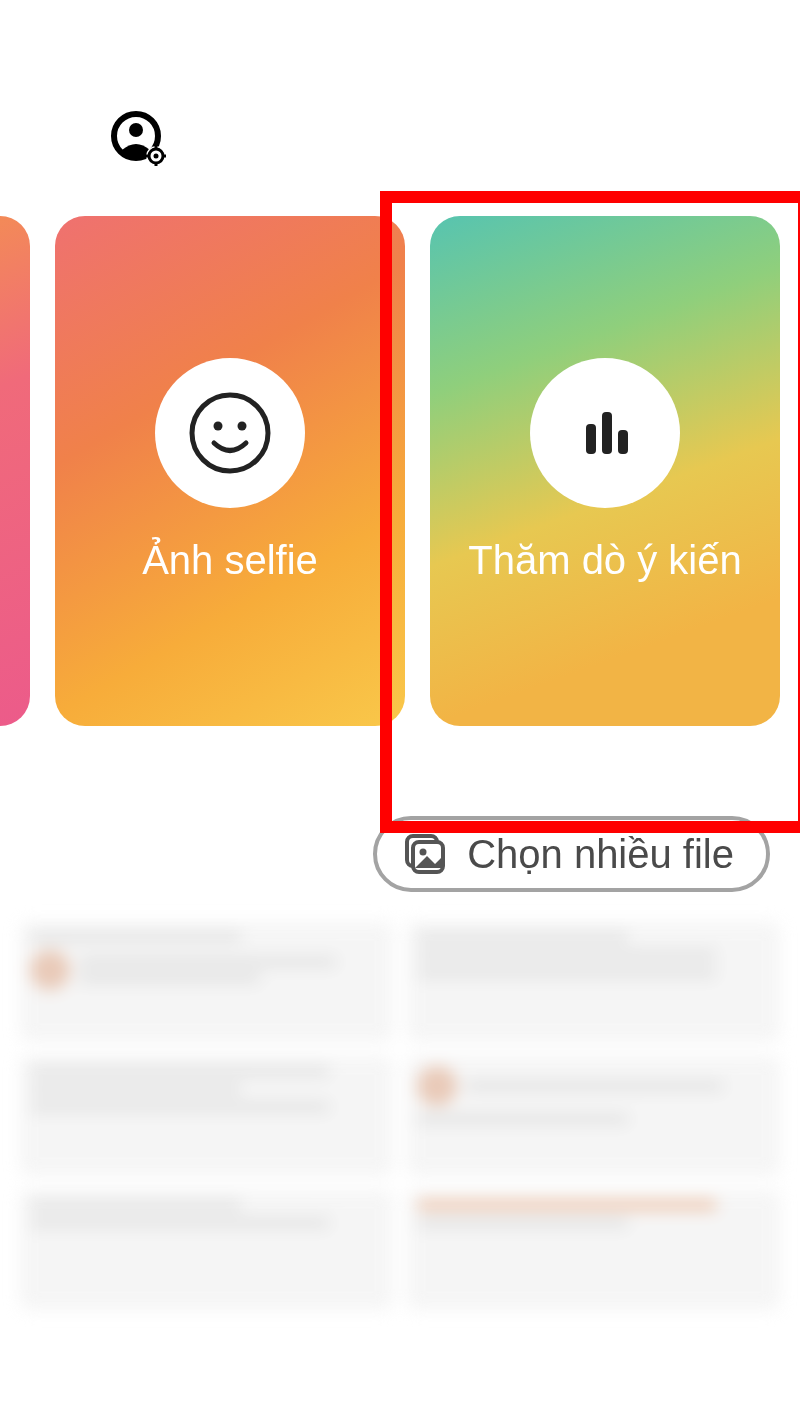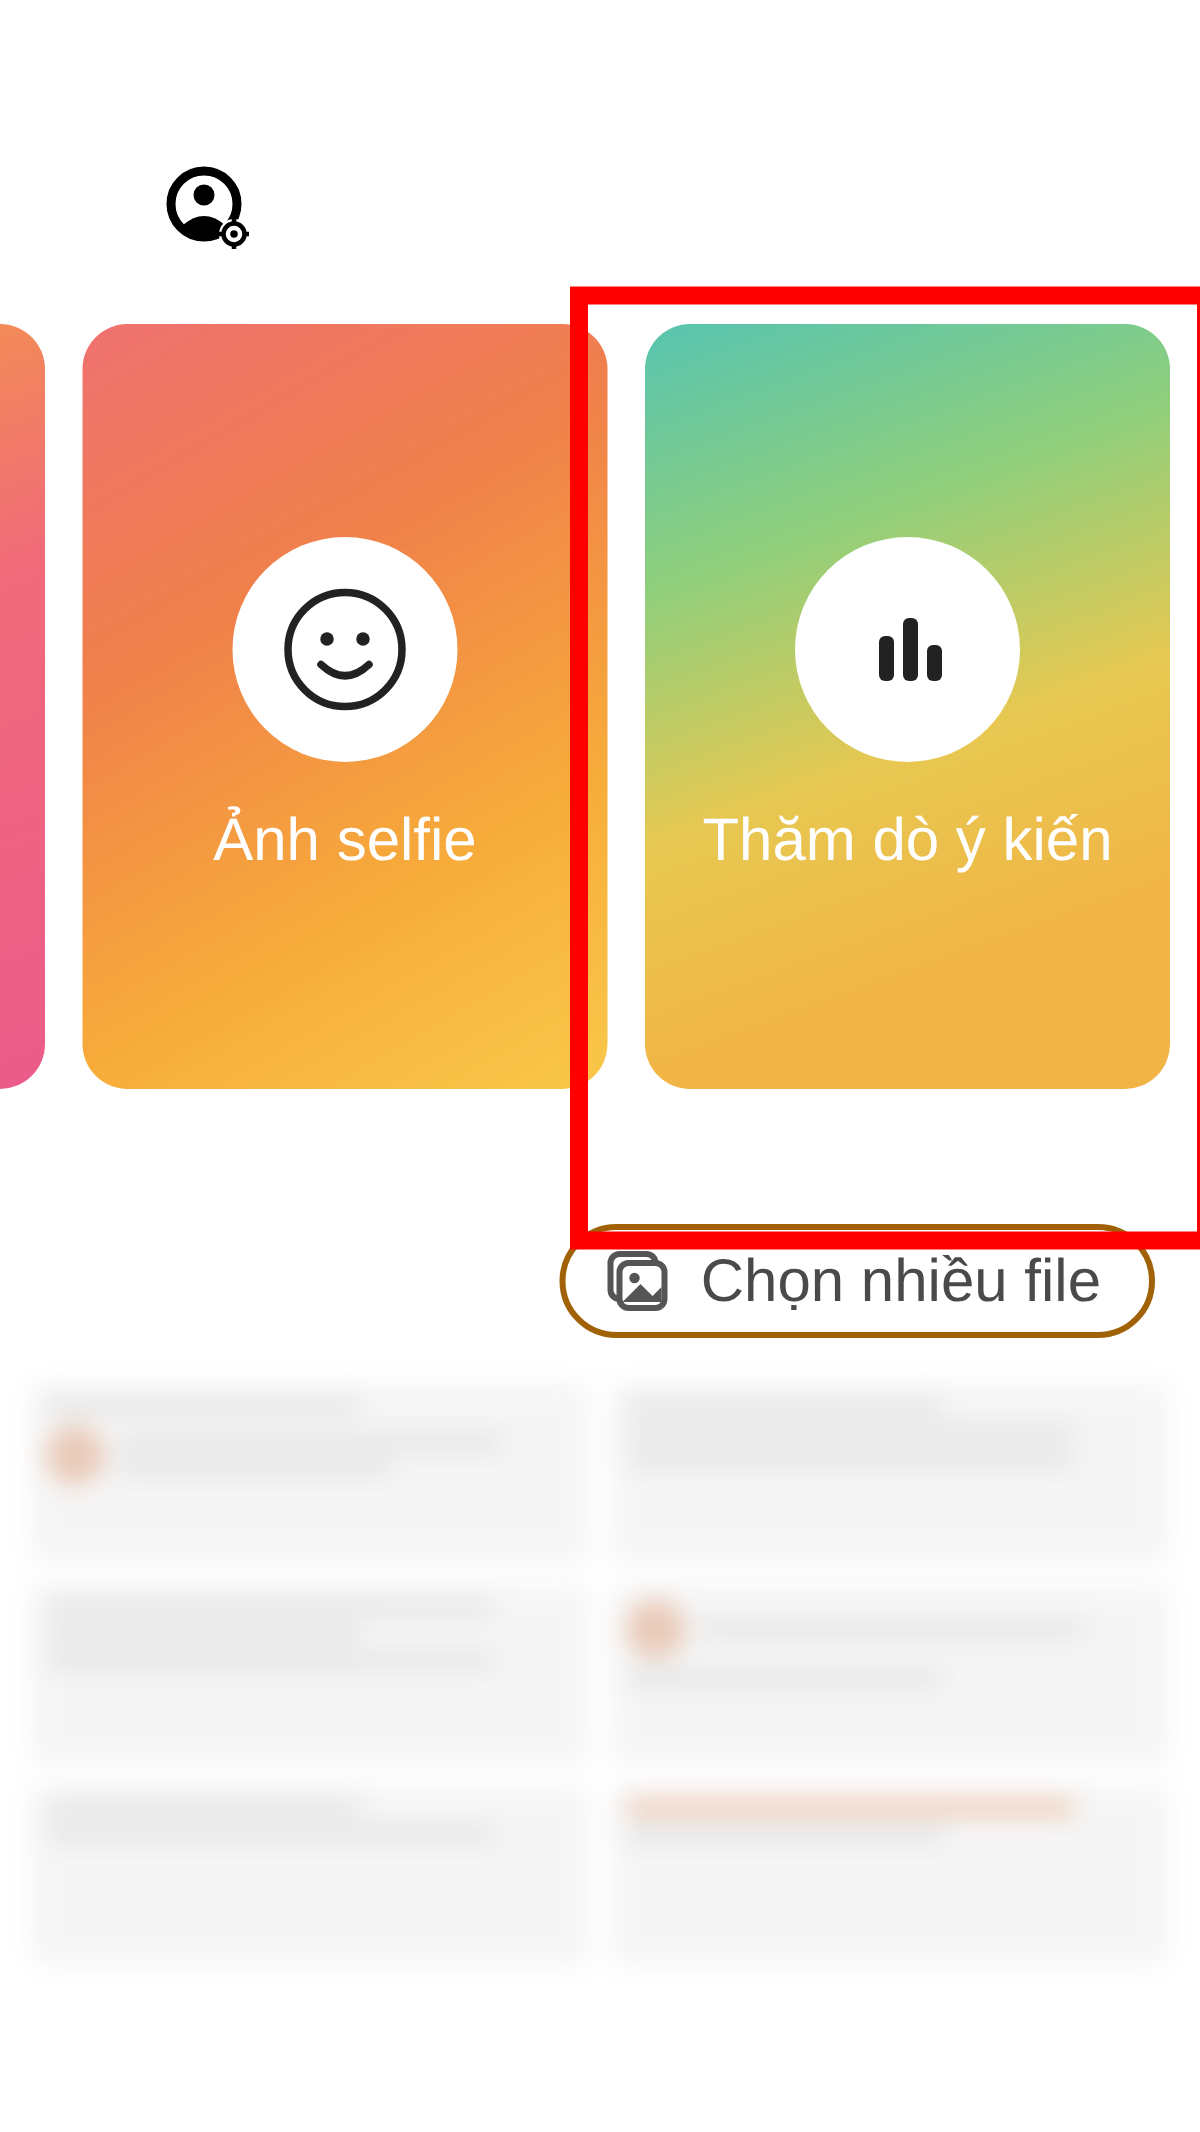--- a/index.html
+++ b/index.html
@@ -14,21 +14,21 @@
   .card-icon { width: 150px; height: 150px; border-radius: 50%; background: #fff; display:flex; align-items:center; justify-content:center; margin-bottom: 28px; }
   .card-label { color: #fff; font-size: 40px; font-weight: 500; text-align:center; padding: 0 20px; line-height: 1.2; }
 
   .card-partial { left: -320px; background: linear-gradient(160deg, #f5a040 0%, #f06a7a 45%, #ec5b8a 100%); }
   .card-selfie { left: 55px; background: linear-gradient(150deg, #ef7170 0%, #f0814a 35%, #f7ac3a 70%, #f9c84a 100%); }
   .card-poll   { left: 430px; background: linear-gradient(160deg, #57c4b0 0%, #8fcf7c 28%, #e7c851 55%, #f2b445 80%, #f2b445 100%); }
 
   .highlight-box { position:absolute; left:380px; top:191px; width:430px; height:642px; border: 12px solid #ff0000; pointer-events:none; }
 
   .select-bar-wrap { display:flex; justify-content:flex-end; padding: 60px 30px 20px 0; }
-  .select-bar { display:flex; align-items:center; gap:18px; border: 4px solid #a16207; border-radius: 50px; padding: 10px 32px 10px 24px; }
+  .select-bar { display:flex; align-items:center; gap:18px; border: 4px solid #a3a3a3; border-radius: 50px; padding: 10px 32px 10px 24px; }
   .select-bar-text { font-size: 40px; color: #4a4a4a; }
 
   .gallery { padding: 10px 20px 0 20px; filter: blur(8px); opacity: 0.55; }
   .g-row { display:flex; gap:14px; margin-bottom:14px; }
   .g-item { flex:1; height:120px; background:#eee; border-radius:8px; display:flex; flex-direction:column; padding:10px; gap:8px; }
   .g-thumb { width:40px; height:40px; border-radius:50%; background:#d8a080; }
   .g-line { height:10px; background:#ccc; border-radius:5px; }
   .g-line.short { width:60%; }
   .g-line.med { width:85%; }
 </style>

